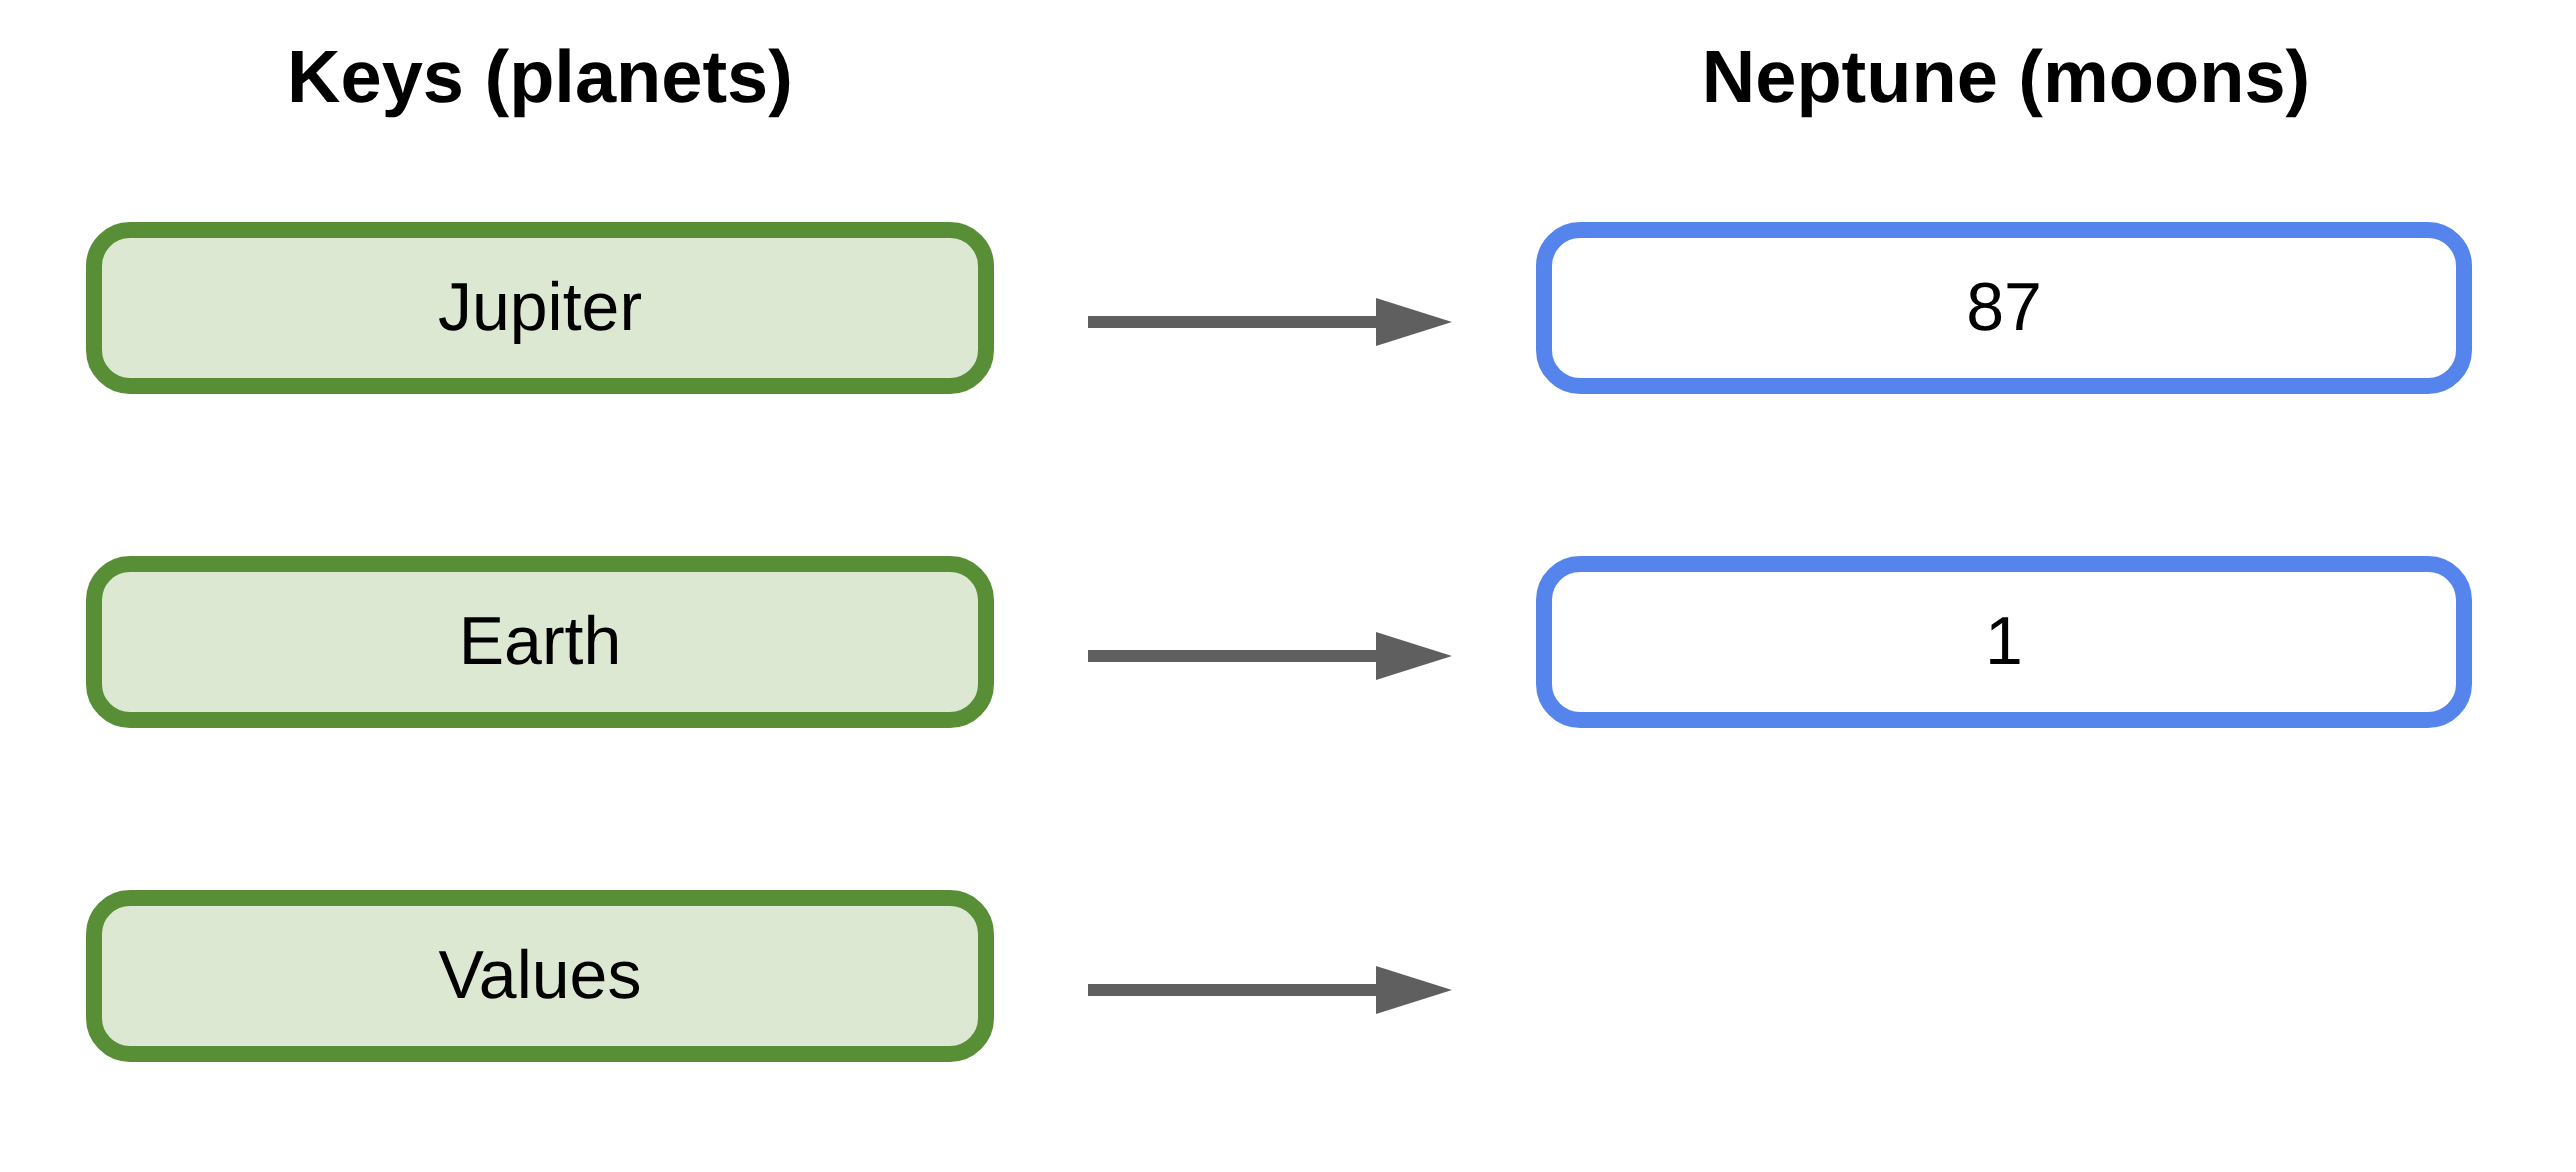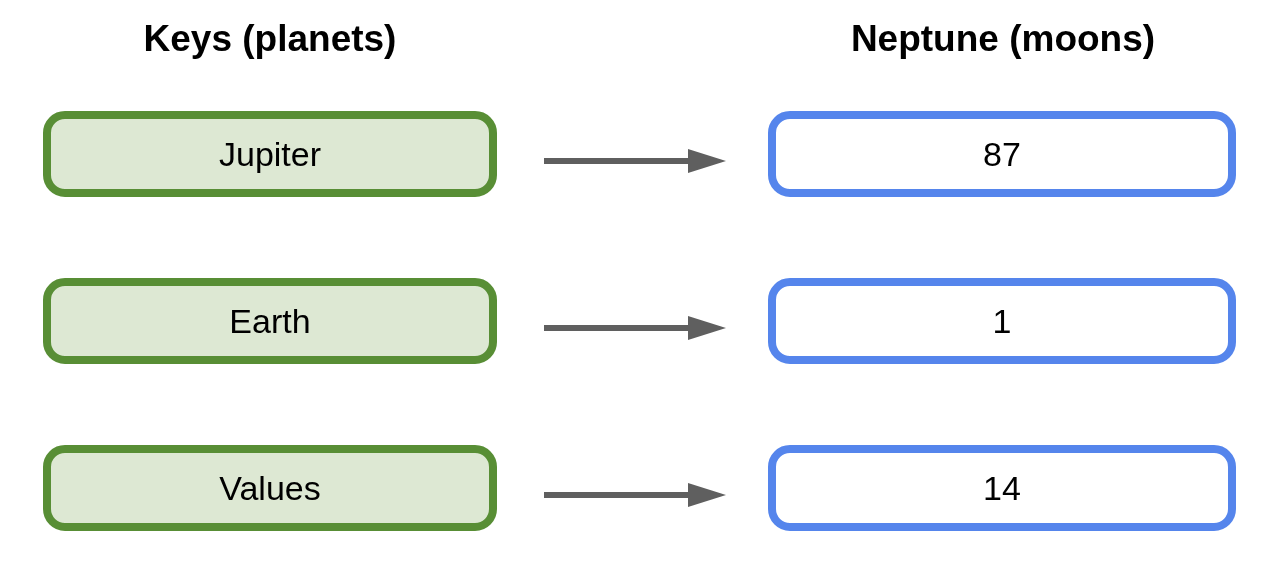--- a/index.html
+++ b/index.html
@@ -117,18 +117,15 @@
   </div>
 
   <div class="row r2">
     <div class="box key-box">
       <span>Values</span>
     </div>
     <svg class="arrow" viewBox="0 0 186 32" xmlns="http://www.w3.org/2000/svg">
       <line x1="2" y1="16" x2="150" y2="16" stroke="currentColor" stroke-width="6"></line>
       <polygon points="146,4 184,16 146,28" fill="currentColor"></polygon>
     </svg>
-    <div class="box value-box">
-      <span>14</span>
-    </div>
   </div>
 
 </div>
 
 </body></html>

